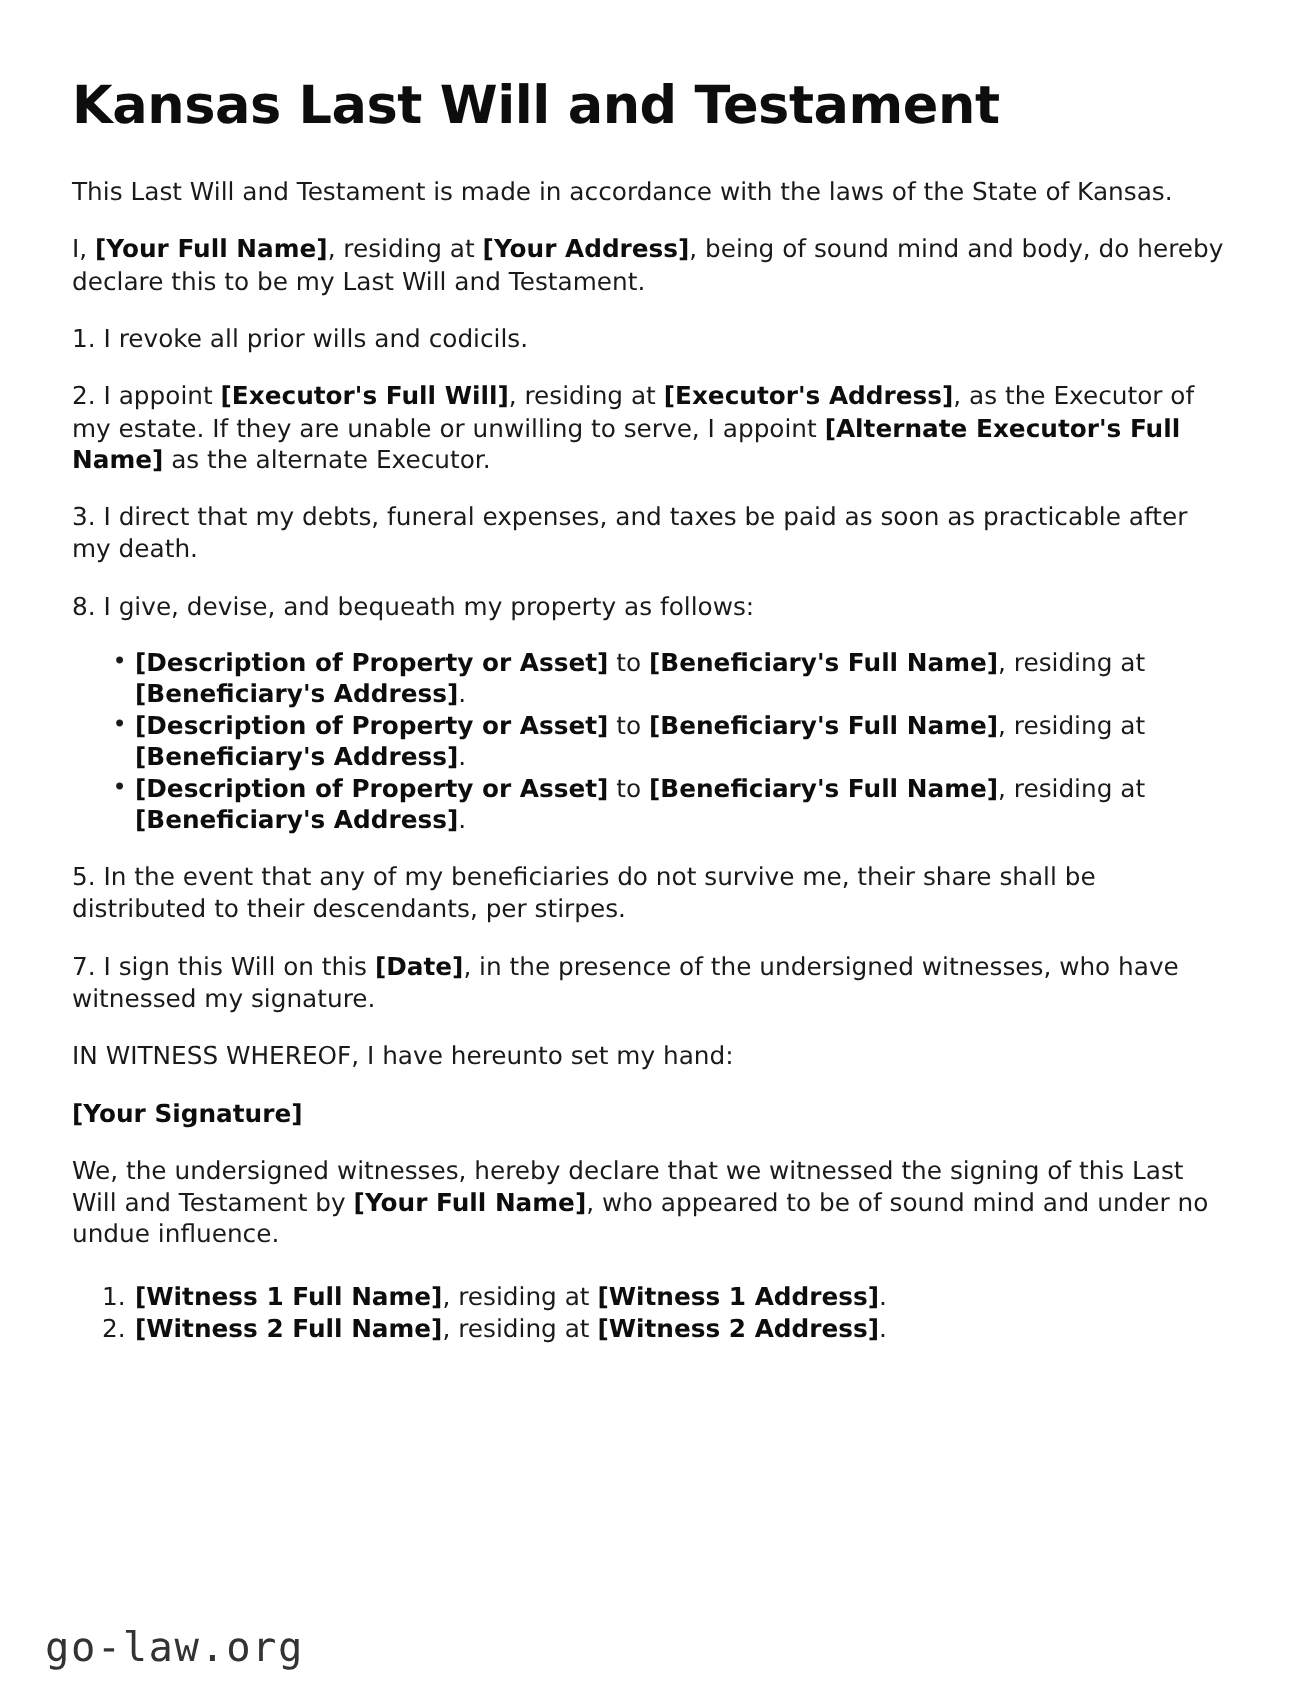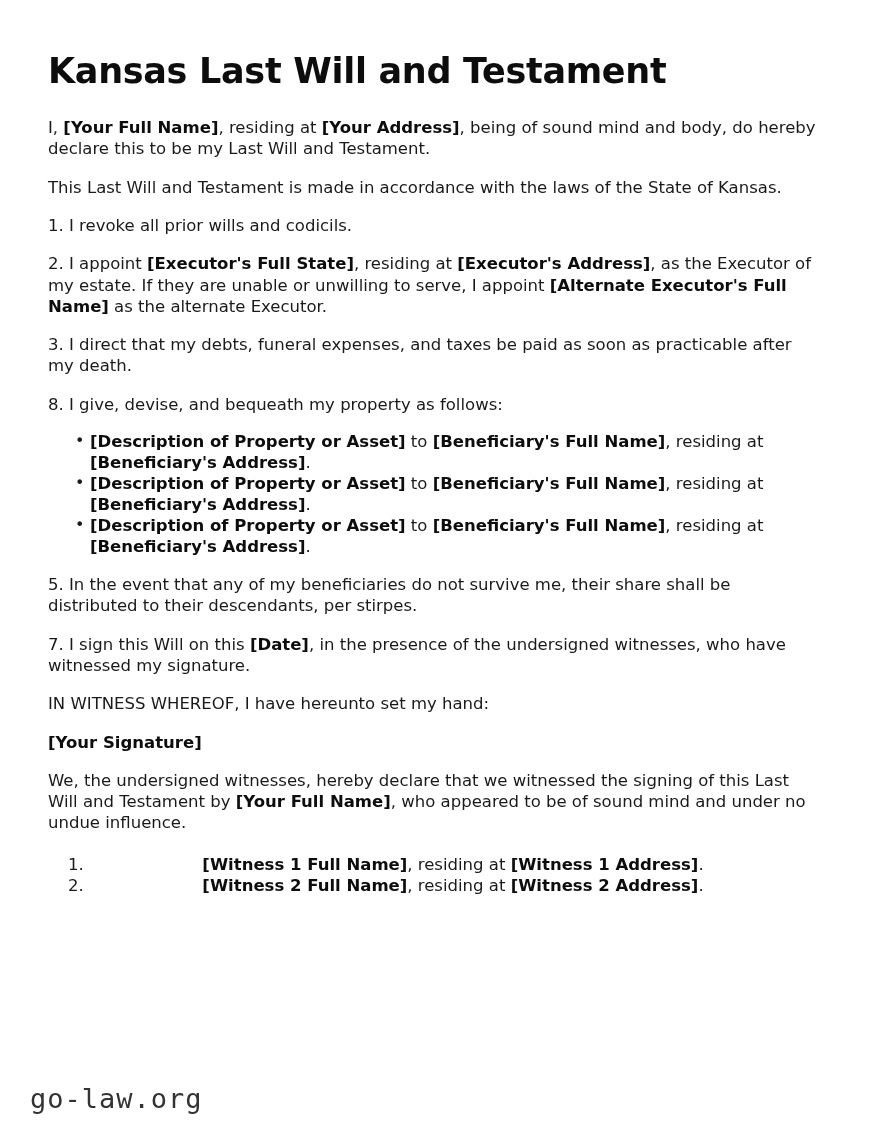--- a/index.html
+++ b/index.html
@@ -80,21 +80,20 @@
     counter-reset: wit;
   }
   ol.witness-list > li {
     position: relative;
     font-size: 16.5px;
     line-height: 1.25;
     padding-left: 42px;
     margin: 0 0 1px 0;
     color: #1a1a1a;
     counter-increment: wit;
-    text-align: center;
   }
   ol.witness-list > li::before {
     content: counter(wit) ".";
     position: absolute;
     left: 20px;
     top: 0;
     font-size: 16.5px;
     color: #1a1a1a;
   }
   .spacer-before-list {
@@ -112,27 +111,27 @@
   }
 </style>
 </head>
 <body>
 
 <div class="page">
   <div class="content">
 
     <h1 class="doc-title">Kansas Last Will and Testament</h1>
 
+    <p class="para">This Last Will and Testament is made in accordance with the laws of the State of Kansas.</p>
+
     <p class="para"><span>I, </span><b>[Your Full Name]</b><span>, residing at </span><b>[Your Address]</b><span>, being of sound mind and body, do hereby declare this to be my Last Will and Testament.</span></p>
-
-    <p class="para">This Last Will and Testament is made in accordance with the laws of the State of Kansas.</p>
 
     <p class="para">1. I revoke all prior wills and codicils.</p>
 
-    <p class="para"><span>2. I appoint </span><b>[Executor's Full State]</b><span>, residing at </span><b>[Executor's Address]</b><span>, as the Executor of my estate. If they are unable or unwilling to serve, I appoint </span><b>[Alternate Executor's Full Name]</b><span> as the alternate Executor.</span></p>
+    <p class="para"><span>2. I appoint </span><b>[Executor's Full Will]</b><span>, residing at </span><b>[Executor's Address]</b><span>, as the Executor of my estate. If they are unable or unwilling to serve, I appoint </span><b>[Alternate Executor's Full Name]</b><span> as the alternate Executor.</span></p>
 
     <p class="para">3. I direct that my debts, funeral expenses, and taxes be paid as soon as practicable after my death.</p>
 
     <p class="para">8. I give, devise, and bequeath my property as follows:</p>
 
     <ul class="bequest-list">
       <li><b>[Description of Property or Asset]</b><span> to </span><b>[Beneficiary's Full Name]</b><span>, residing at </span><b>[Beneficiary's Address]</b><span>.</span></li>
       <li><b>[Description of Property or Asset]</b><span> to </span><b>[Beneficiary's Full Name]</b><span>, residing at </span><b>[Beneficiary's Address]</b><span>.</span></li>
       <li><b>[Description of Property or Asset]</b><span> to </span><b>[Beneficiary's Full Name]</b><span>, residing at </span><b>[Beneficiary's Address]</b><span>.</span></li>
     </ul>

